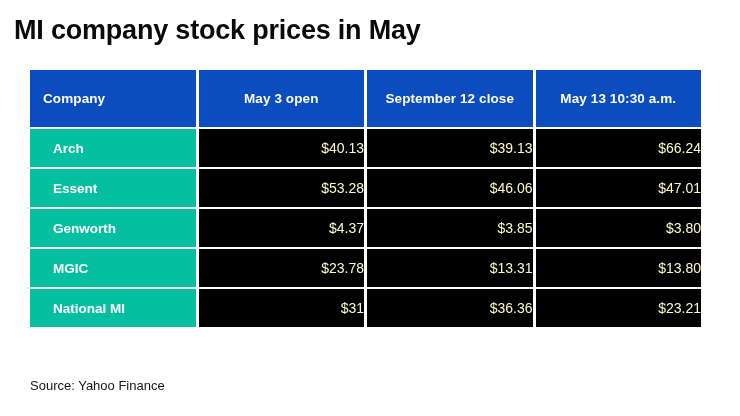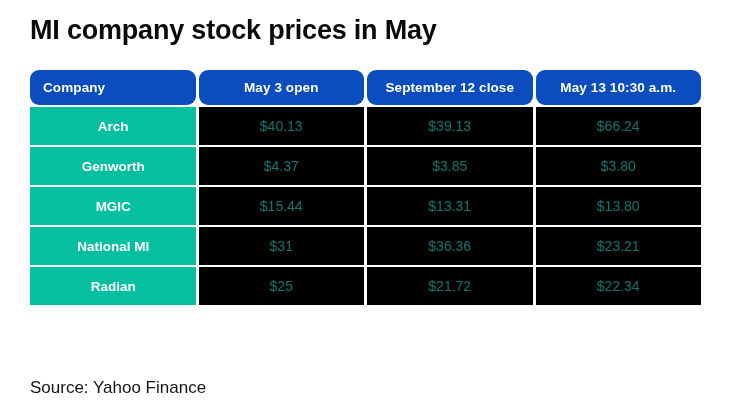--- a/index.html
+++ b/index.html
@@ -16,21 +16,21 @@
   }
   .page {
     position: relative;
     width: 740px;
     height: 416px;
     background: #ffffff;
     box-sizing: border-box;
   }
   .title {
     position: absolute;
-    left: 30px;
+    left: 14px;
     top: 14px;
     font-size: 27px;
     line-height: 33px;
     font-weight: 700;
     color: #0a0a0a;
     letter-spacing: -0.2px;
     white-space: nowrap;
   }
   .table-wrap {
     position: absolute;
@@ -46,57 +46,56 @@
     margin: -2px -3px;
   }
   table.data-table col.c-company { width: 164px; }
   table.data-table col.c-val { width: 164px; }
   thead th {
     background: #0b4cbf;
     color: #ffffff;
     font-size: 13.5px;
     font-weight: 700;
     height: 35px;
-    padding: 0;
+    padding: 11px;
     text-align: center;
     vertical-align: middle;
     letter-spacing: 0.1px;
     white-space: nowrap;
-    border-radius: 9px;
   }
   thead th.company-head {
     text-align: left;
     padding-left: 13px;
   }
   tbody td {
     height: 38px;
     padding: 0;
     vertical-align: middle;
     font-size: 14px;
     white-space: nowrap;
   }
   tbody td.company-cell {
     background: #06bfa0;
     color: #ffffff;
     font-weight: 700;
-    text-align: center;
-    padding-left: 1px;
+    text-align: left;
+    padding-left: 23px;
     font-size: 13.5px;
   }
   tbody td.value-cell {
     background: #000000;
-    color: #0f766e;
-    text-align: center;
+    color: #fef9c3;
+    text-align: right;
     font-weight: 400;
   }
   .source {
     position: absolute;
     left: 30px;
     top: 378px;
-    font-size: 17px;
+    font-size: 13px;
     color: #161616;
     font-weight: 400;
     white-space: nowrap;
   }
 </style>
 </head>
 <body>
 
 <div class="page">
 
@@ -119,42 +118,42 @@
         </tr>
       </thead>
       <tbody>
         <tr>
           <td class="company-cell">Arch</td>
           <td class="value-cell">$40.13</td>
           <td class="value-cell">$39.13</td>
           <td class="value-cell">$66.24</td>
         </tr>
         <tr>
+          <td class="company-cell">Essent</td>
+          <td class="value-cell">$53.28</td>
+          <td class="value-cell">$46.06</td>
+          <td class="value-cell">$47.01</td>
+        </tr>
+        <tr>
           <td class="company-cell">Genworth</td>
           <td class="value-cell">$4.37</td>
           <td class="value-cell">$3.85</td>
           <td class="value-cell">$3.80</td>
         </tr>
         <tr>
           <td class="company-cell">MGIC</td>
-          <td class="value-cell">$15.44</td>
+          <td class="value-cell">$23.78</td>
           <td class="value-cell">$13.31</td>
           <td class="value-cell">$13.80</td>
         </tr>
         <tr>
           <td class="company-cell">National MI</td>
           <td class="value-cell">$31</td>
           <td class="value-cell">$36.36</td>
           <td class="value-cell">$23.21</td>
-        </tr>
-        <tr>
-          <td class="company-cell">Radian</td>
-          <td class="value-cell">$25</td>
-          <td class="value-cell">$21.72</td>
-          <td class="value-cell">$22.34</td>
         </tr>
       </tbody>
     </table>
   </div>
 
   <div class="source">Source: Yahoo Finance</div>
 
 </div>
 
 </body></html>

